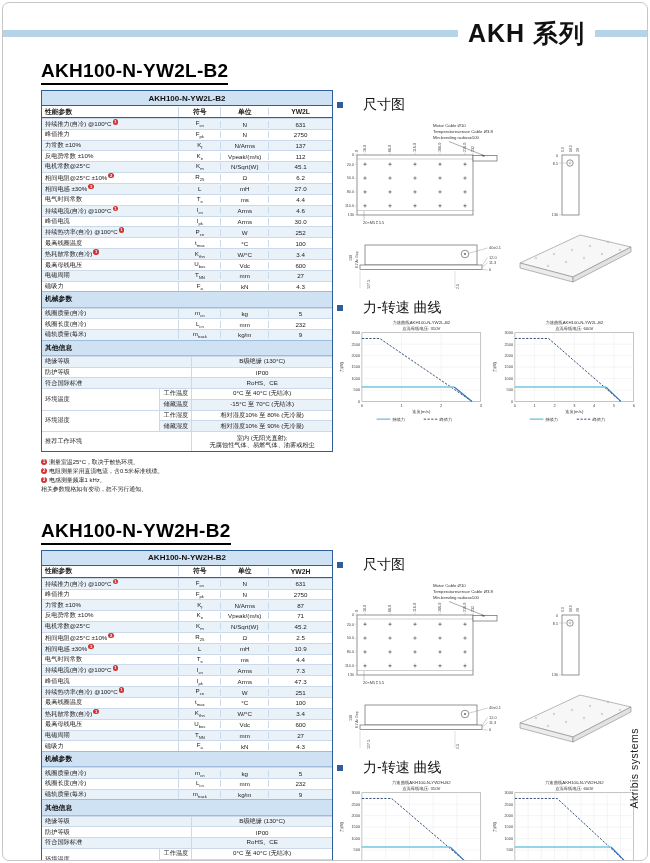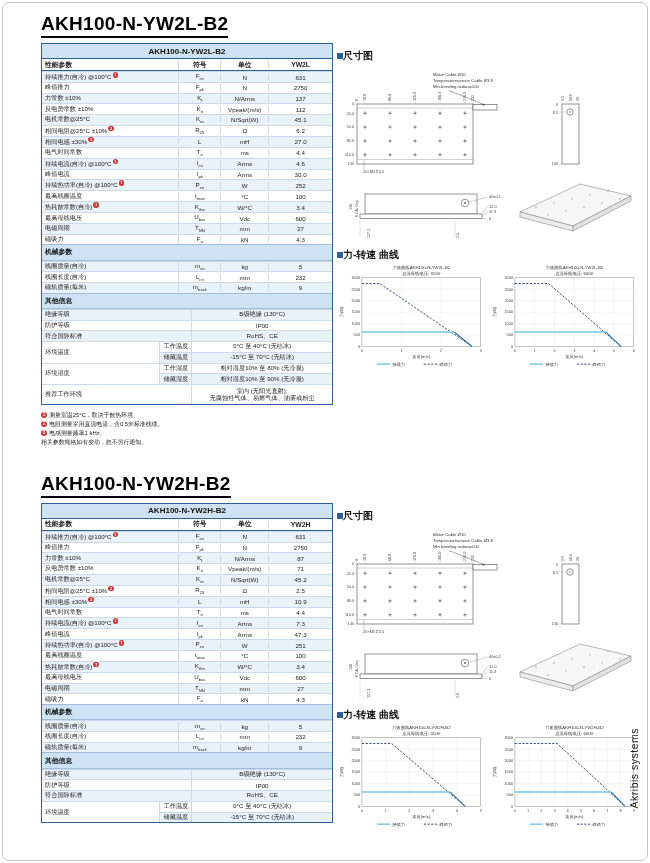--- a/index.html
+++ b/index.html
@@ -41,33 +41,38 @@
   .osubwrap{width:59.5%;}
   .osubrow{display:flex;min-height:9.7px;}
   .osubrow + .osubrow{border-top:0.8px solid #ccd9ea;}
   .osub{width:18.5%;display:flex;align-items:center;justify-content:center;border-left:0.8px solid #ccd9ea;box-sizing:border-box;}
   .oval2{width:81.5%;display:flex;align-items:center;justify-content:center;text-align:center;border-left:0.8px solid #ccd9ea;box-sizing:border-box;}
   .envv{flex-direction:column;justify-content:center;line-height:7.4px;padding:2px 0;}
   
   .footnotes{margin-top:6px;font-size:5.9px;color:#222;line-height:9px;}
   .fnmark{display:inline-block;min-width:6.2px;height:6.2px;line-height:6.4px;border-radius:50%;background:#d23232;color:#fff;font-size:4.6px;text-align:center;font-weight:bold;margin-right:2px;position:relative;top:-0.5px;}
   
-  .blk-label{display:flex;align-items:center;gap:0;font-weight:bold;font-size:10px;color:#111;margin:6px 0 1px 0;}
+  .blk-label{display:flex;align-items:center;gap:20px;font-weight:normal;font-size:14px;color:#111;margin:6px 0 1px 0;}
   .bullet{width:6px;height:6px;background:#2e5f9c;flex-shrink:0;}
   svg.dim{width:305px;height:178px;display:block;}
   .charts{display:flex;gap:5px;margin-top:1px;}
   svg.chart{width:148px;height:110px;display:block;}
   .side-text{position:absolute;right:7px;bottom:52px;writing-mode:vertical-rl;transform:rotate(180deg);font-size:10.5px;color:#222;letter-spacing:0.5px;}
   .model-section + .model-section{margin-top:16px;}
 </style>
 </head>
 <body>
 
 <div class="page">
 
+  <div class="header">
+    <div class="hbar hbar-left"></div>
+    <h1>AKH 系列</h1>
+    <div class="hbar hbar-right"></div>
+  </div>
 
   <div class="content">
 
     <section class="model-section">
       <h2 class="model-title">AKH100-N-YW2L-B2</h2>
       <div class="cols">
         <div class="left-col">
           <div class="spec-table">
             <div class="tbl-title">AKH100-N-YW2L-B2</div>
             <div class="trow colhdr">

